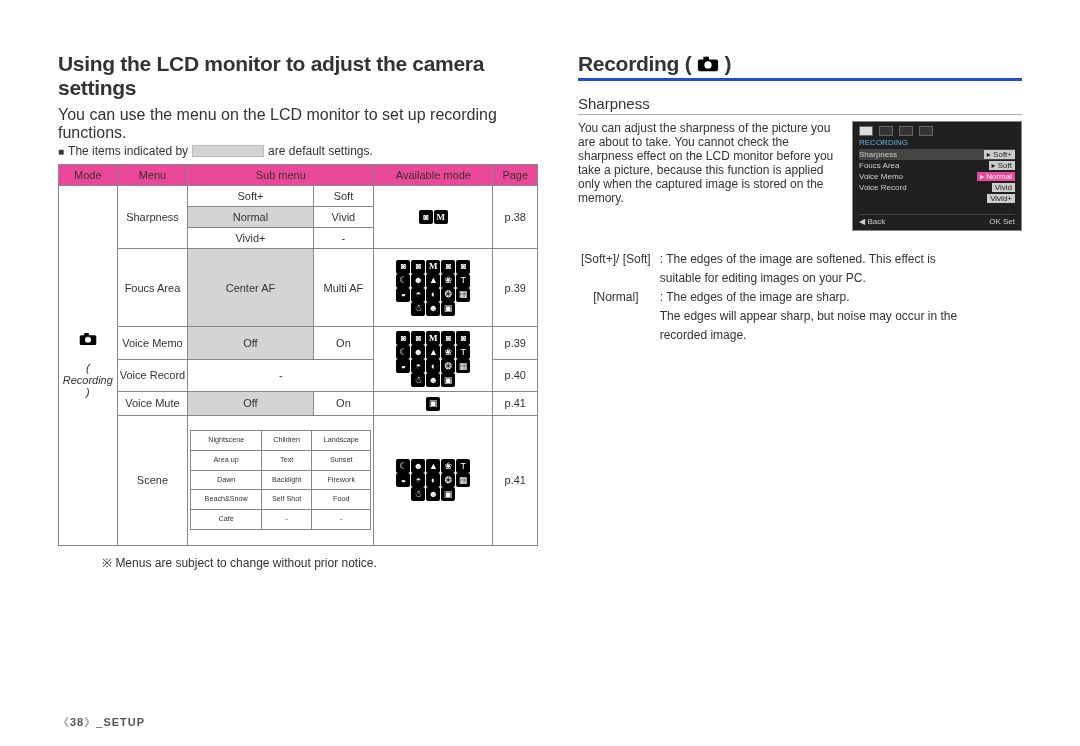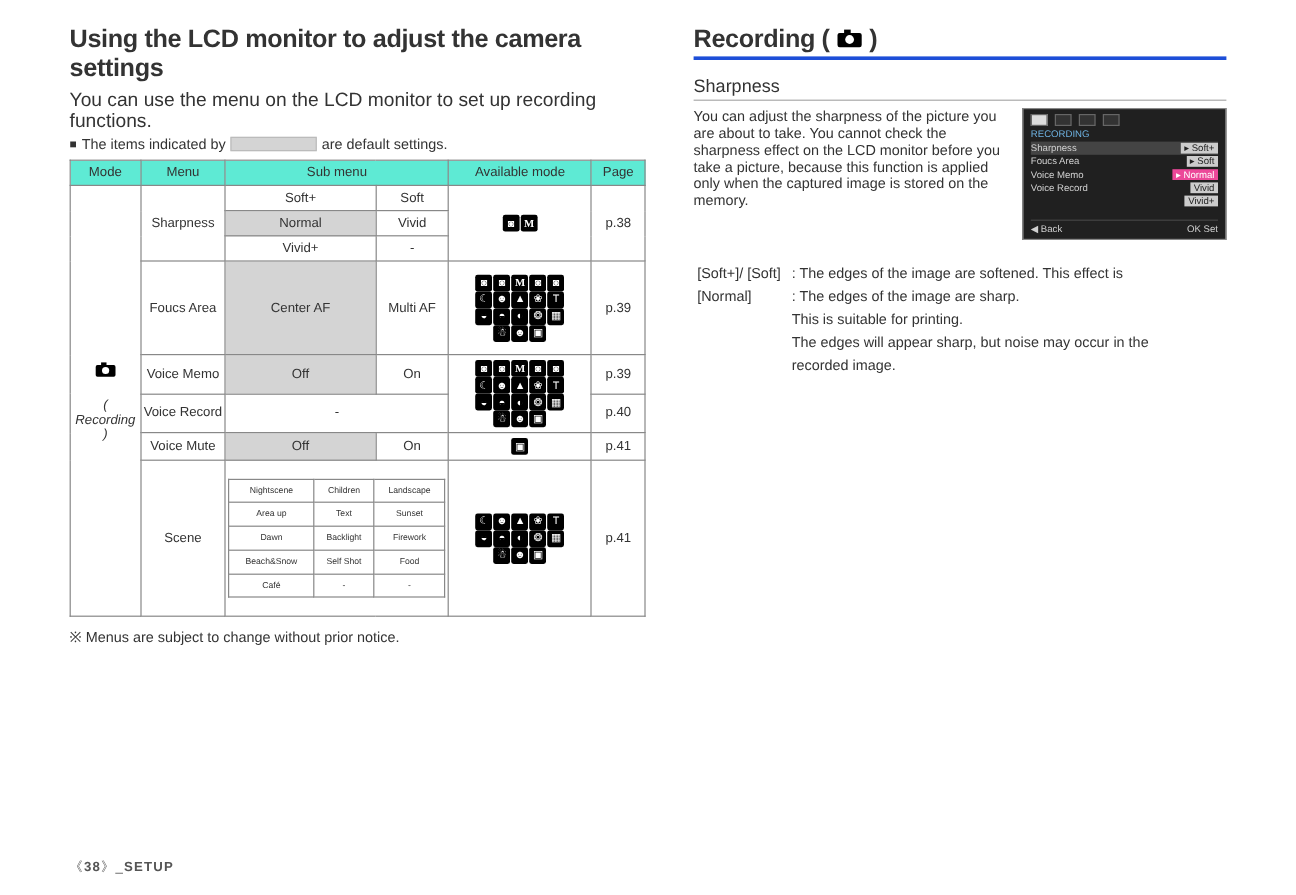--- a/index.html
+++ b/index.html
@@ -10,21 +10,21 @@
     width: 1080px;
     height: 746px;
     overflow: hidden;
     color: #333;
   }
   .page {
     background: #fff;
     margin: 0 auto;
     width: 1080px;
     height: 746px;
-    padding: 21px 58px 0 58px;
+    padding: 52px 58px 0 58px;
     position: relative;
   }
   .cols {
     display: flex;
     gap: 40px;
   }
   .col-left { width: 480px; }
   .col-right { flex: 1; }
   h1.title {
     font-size: 21px;
@@ -47,31 +47,31 @@
     font-size: 11px;
     table-layout: fixed;
   }
   table.lcdtable th, table.lcdtable td {
     border: 1px solid #888;
     padding: 4px 2px;
     text-align: center;
     vertical-align: middle;
     word-wrap: break-word;
   }
-  table.lcdtable th { background: #5eead4; font-weight: normal; }
+  table.lcdtable th { background: #ec4899; font-weight: normal; }
   td.default { background: #d4d4d4; }
   td.tall { height: 78px; }
   .scene-grid { font-size: 7.2px; line-height: 1.5; }
   .scene-grid table { border-collapse: collapse; width: 100%; }
   .scene-grid td { border: 1px solid #aaa; padding: 3px 1px; }
 
   .mode-cell { writing-mode: horizontal-tb; font-size: 10px; }
   .mode-lbl { font-style: italic; font-size: 11px; margin-top: 16px; display: block; }
 
-  .note { font-size: 12px; margin-top: 8px; }
+  .note { font-size: 12px; margin-top: 8px; margin-left: 44px; }
 
   .footer {
     position: absolute;
     bottom: 16px;
     left: 58px;
     font-size: 11px;
     letter-spacing: 1px;
     color: #555;
   }
   .footer .pg { font-weight: bold; }
@@ -104,21 +104,21 @@
   .dev .tab { width: 14px; height: 10px; border: 1px solid #666; background:#333; }
   .dev .tab.sel { background: #ddd; }
   .dev .hdr { color: #6db0df; font-size: 8px; margin: 2px 0; }
   .dev .row { display: flex; justify-content: space-between; padding: 1px 0;}
   .dev .row.sel { background:#444; }
   .dev .row .opt { background: #ccc; color:#222; padding: 0 3px; }
   .dev .ftr { position:absolute; bottom:4px; left:6px; right:6px; display:flex; justify-content: space-between; font-size:8px; border-top:1px solid #444; padding-top:2px;}
 
   .def-list { font-size: 12px; margin-top: 18px; }
   .def-list td { vertical-align: top; padding-bottom: 2px; }
-  .def-list .k { white-space: nowrap; padding-right: 6px; }
+  .def-list .k { white-space: nowrap; padding-right: 6px; text-align: center; }
 
   .icon-grid {
     display: inline-block;
     line-height: 1;
   }
   .ig-row { display:flex; gap:1px; justify-content:center;}
   .ig-cell {
     width: 14px; height: 14px;
     background: #000;
     color: #fff;
@@ -404,27 +404,27 @@
         </div>
       </div>
 
       <table class="def-list">
         <tbody>
             <tr>
           <td class="k">[Soft+]/ [Soft]</td>
           <td>: The edges of the image are softened. This effect is</td>
         </tr>
         <tr>
+              <td></td>
+              <td>suitable for editing images on your PC.</td>
+            </tr>
+        <tr>
           <td class="k">[Normal]</td>
           <td>: The edges of the image are sharp.</td>
         </tr>
-        <tr>
-              <td></td>
-              <td>This is suitable for printing.</td>
-            </tr>
         <tr>
               <td></td>
               <td>The edges will appear sharp, but noise may occur in the</td>
             </tr>
         <tr>
               <td></td>
               <td>recorded image.</td>
             </tr>
       </tbody>
         </table>

